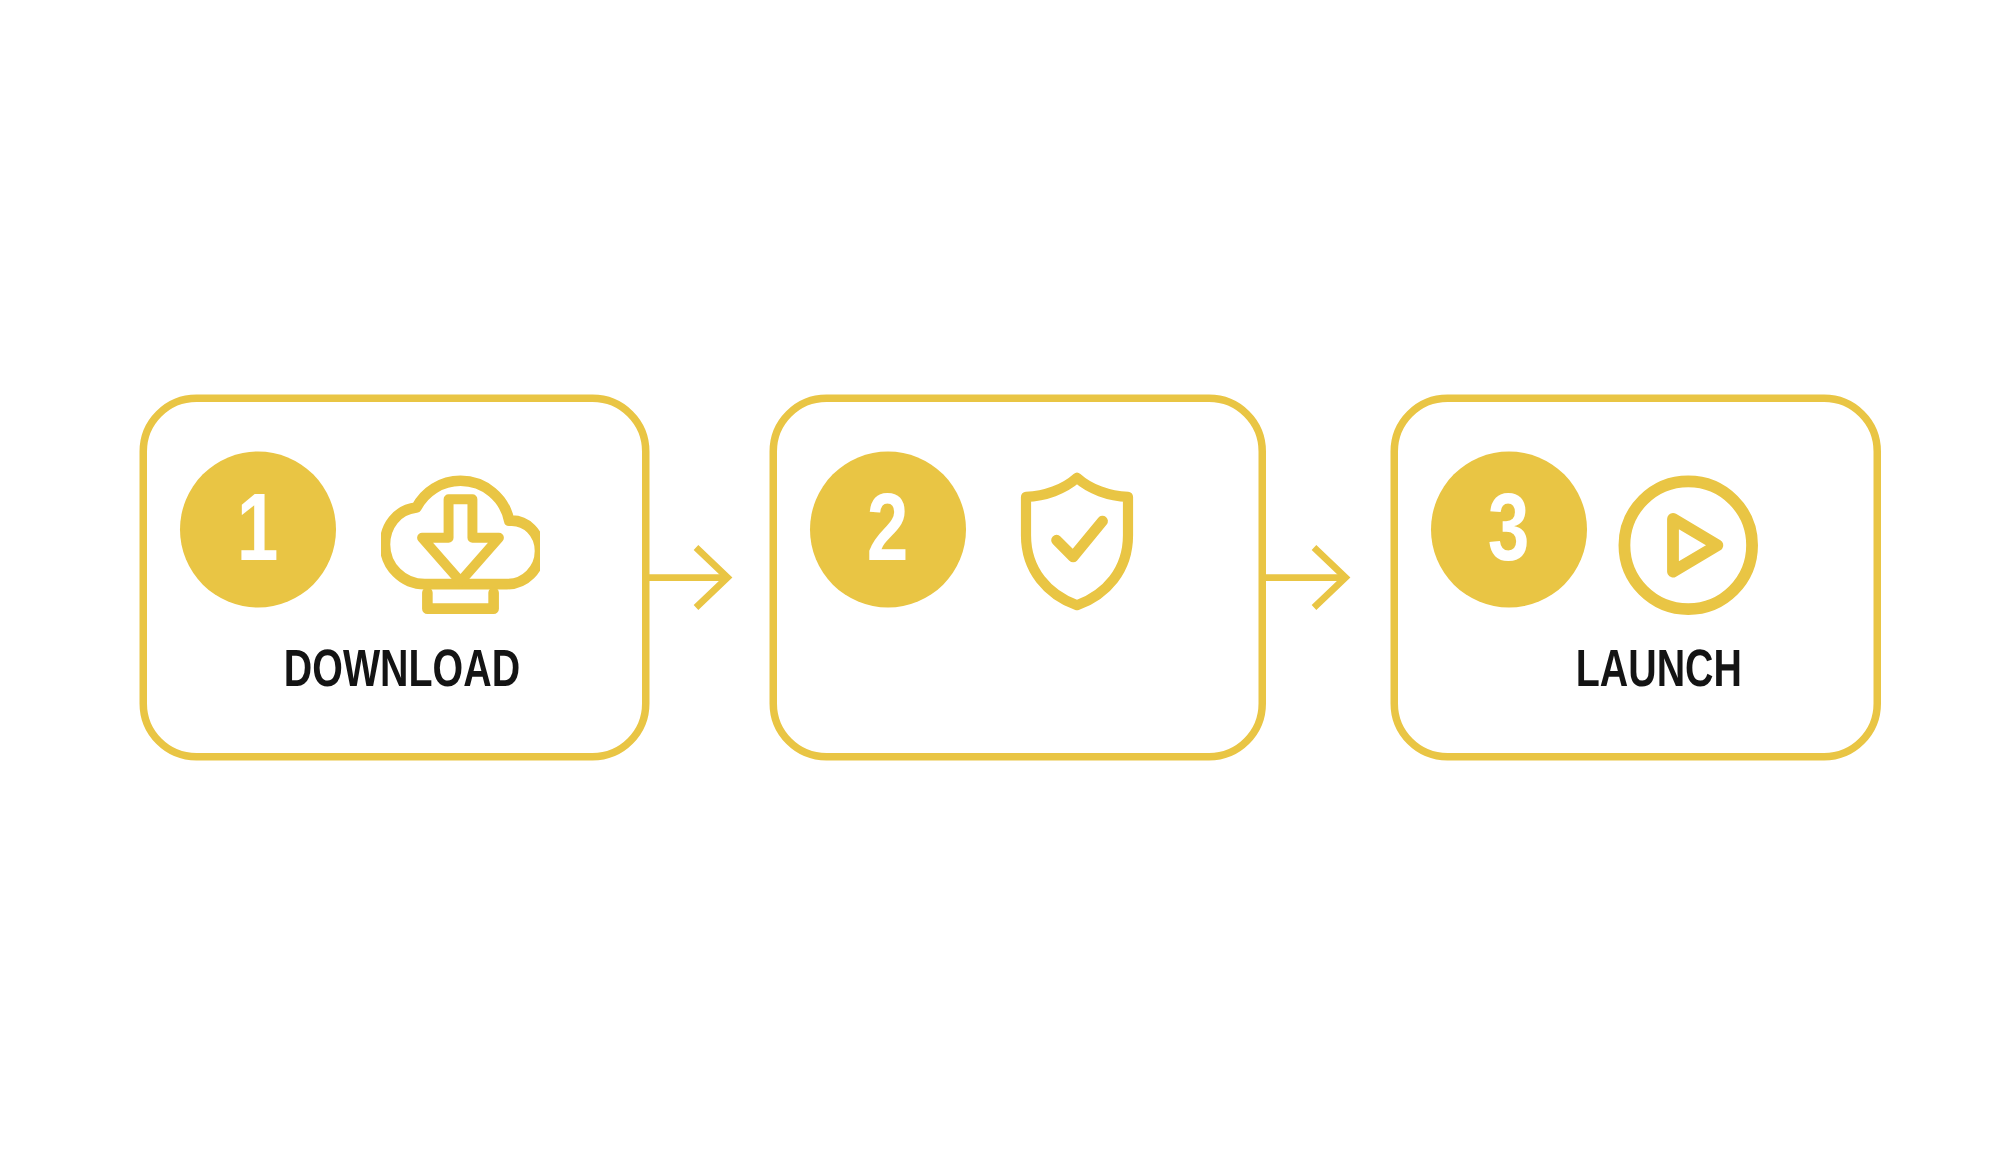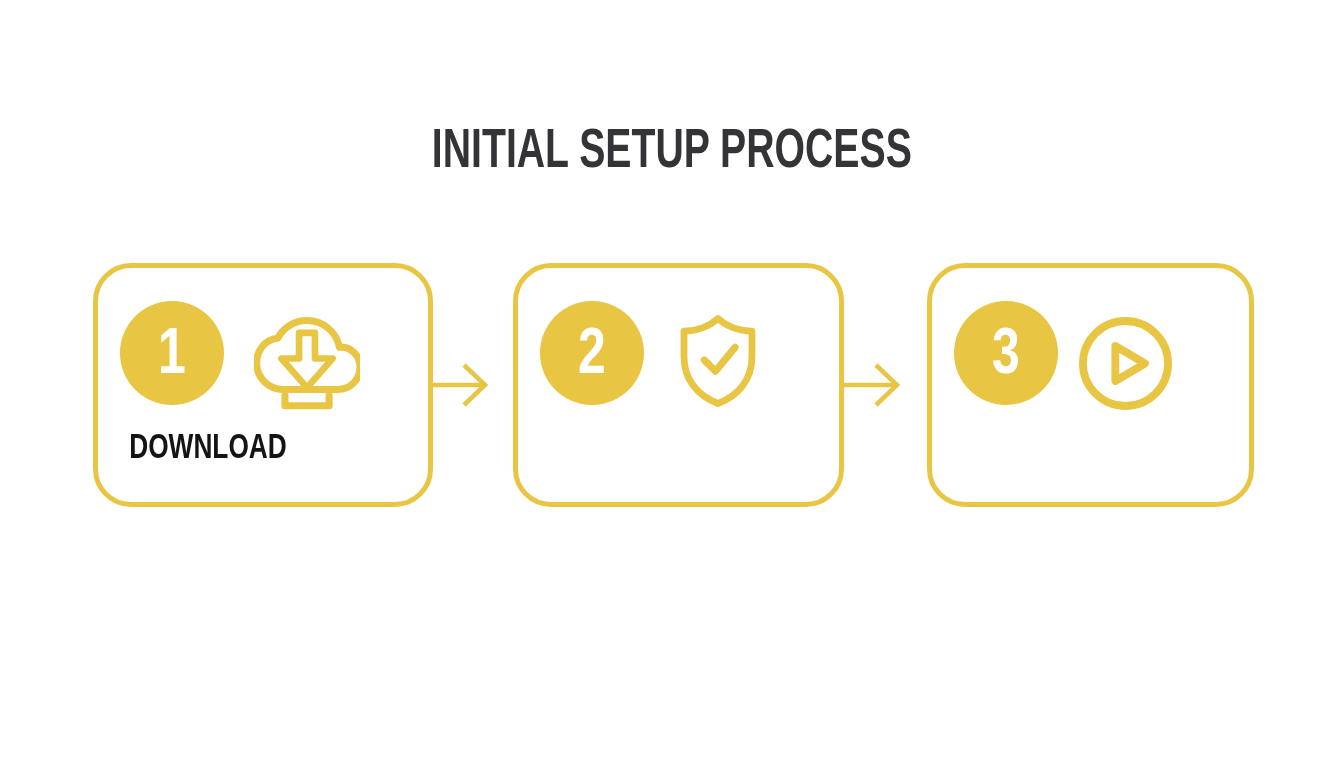--- a/index.html
+++ b/index.html
@@ -53,44 +53,41 @@
     transform:scaleX(0.78);transform-origin:center;
   }
 
   .step-icon{position:absolute;color:var(--accent);}
   .icon-cloud{left:156px;top:33px;width:106px;height:115px;}
   .icon-shield{left:149px;top:42px;width:102px;height:102px;}
   .icon-play{left:138px;top:40px;width:111px;height:111px;}
 
   .step-label-wrap{
     position:absolute;left:0;right:0;top:160px;
-    white-space:nowrap;
+    text-align:center;white-space:nowrap;
   }
   .step-label{
     display:inline-block;
     font-size:35px;line-height:35px;font-weight:700;
     color:var(--label-color);
     transform-origin:center;
   }
   .card-1 .step-label{transform:translateX(5px) scaleX(0.75);}
   .card-2 .step-label{transform:translateX(20px) scaleX(0.75);}
   .card-3 .step-label{transform:translateX(15px) scaleX(0.75);}
 
   .connector{position:absolute;top:362px;width:62px;height:46px;color:var(--accent);}
   .connector-1{left:430px;}
   .connector-2{left:842px;}
 </style>
 </head>
 <body>
 
 <div class="stage">
 
-  <div class="title-wrap">
-    <span class="title">INITIAL SETUP PROCESS</span>
-  </div>
 
   <div class="card card-1">
     <div class="step-circle">
       <span class="step-number">1</span>
     </div>
     <span class="step-icon icon-cloud">
       <svg width="100%" height="100%" viewBox="0 0 24 26" fill="none">
         <path d="M19.35 10.04C18.67 6.59 15.64 4 12 4 9.11 4 6.6 5.64 5.35 8.04 2.34 8.36 0.6 10.91 0.6 13.6c0 3.31 2.69 6 6 6h12.4c2.76 0 5-2.24 5-5 0-2.64-2.05-4.78-4.65-4.56z" transform="translate(0,0.4)" stroke="currentColor" stroke-width="1.6" stroke-linejoin="round" fill="none"></path>
         <path d="M10.2 7.2 h3.6 v5.8 h4 L12 19.6 6.2 13 h4 z" fill="#FFFFFF" stroke="currentColor" stroke-width="1.5" stroke-linejoin="round"></path>
         <path d="M7 21.3 v2.4 h10 v-2.4" stroke="currentColor" stroke-width="1.6" stroke-linecap="round" stroke-linejoin="round" fill="none"></path>
@@ -130,15 +127,18 @@
   <div class="card card-3">
     <div class="step-circle">
       <span class="step-number">3</span>
     </div>
     <span class="step-icon icon-play">
       <svg width="100%" height="100%" viewBox="0 0 24 24" fill="none">
         <circle cx="12" cy="12" r="9.2" stroke="currentColor" stroke-width="1.7" fill="none"></circle>
         <path d="M9.8 8.2 L16.2 12 L9.8 15.8 Z" stroke="currentColor" stroke-width="1.7" stroke-linejoin="round" fill="none"></path>
       </svg>
     </span>
+    <div class="step-label-wrap">
+      <span class="step-label">LAUNCH</span>
+    </div>
   </div>
 
 </div>
 
 </body></html>

